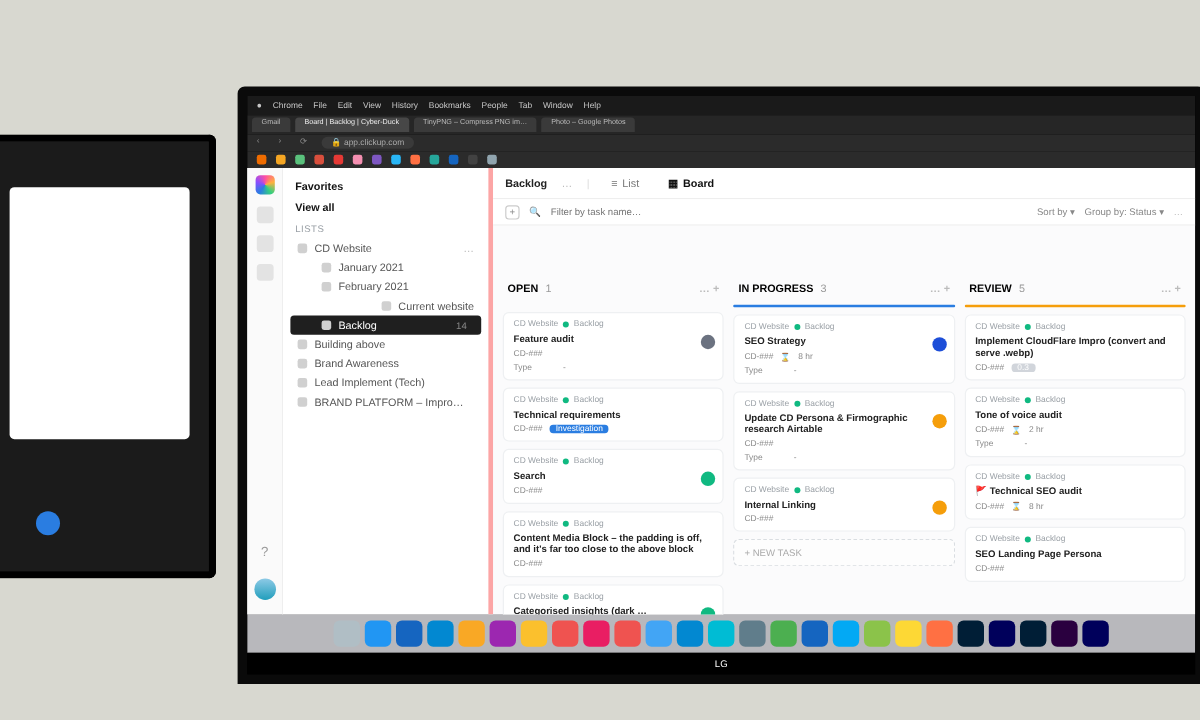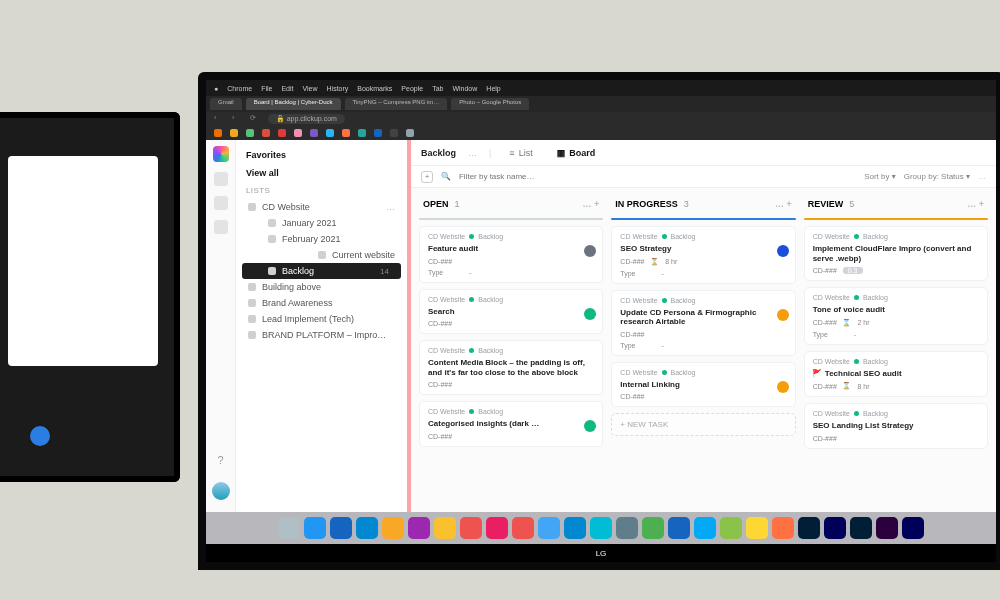--- a/index.html
+++ b/index.html
@@ -57,21 +57,21 @@
   .crumb { font-weight: 600; color: #222; }
   .viewbtn { display: flex; align-items: center; gap: 4px; padding: 2px 6px; border-radius: 3px; color: #777; }
   .viewbtn.active { color: #111; font-weight: 600; }
 
   .filterbar { height: 22px; background: #fff; border-bottom: 1px solid #eee; display: flex; align-items: center; padding: 0 10px; font-size: 8px; color: #888; gap: 8px; }
   .filterbar .plus { width: 12px; height: 12px; border: 1px solid #ccc; border-radius: 3px; display: flex; align-items: center; justify-content: center; }
   .filterbar .spacer { flex: 1; }
 
   .board { flex: 1; display: flex; gap: 8px; padding: 8px; overflow: hidden; }
   .col { flex: 1; min-width: 0; display: flex; flex-direction: column; gap: 6px; }
-  .colh { display: flex; align-items: center; gap: 6px; font-size: 9px; font-weight: 700; padding: 3px 4px; }
+  .colh { display: flex; align-items: center; gap: 6px; font-size: 9px; font-weight: 700; padding: 3px 4px; margin-top: 36px; }
   .colh .cnt { color: #999; font-weight: 400; }
   .colh .more { margin-left: auto; color: #bbb; }
   .bar { height: 2px; border-radius: 2px; }
   .card { background: #fff; border: 1px solid #eef0f2; border-radius: 5px; padding: 6px 8px; font-size: 8px; color: #333; display: flex; flex-direction: column; gap: 4px; }
   .card .top { color: #9aa0a6; font-size: 7px; display: flex; gap: 4px; align-items: center; }
   .dot { width: 5px; height: 5px; border-radius: 50%; }
   .card .title { font-weight: 600; color: #222; line-height: 1.2; }
   .card .row { display: flex; align-items: center; gap: 6px; color: #888; font-size: 7px; }
   .chip { padding: 0 5px; border-radius: 3px; font-size: 7px; }
   .card .av { position: absolute; right: 6px; top: 18px; width: 12px; height: 12px; border-radius: 50%; }
@@ -237,20 +237,32 @@
                   <span style="margin-left:20px">-</span>
                 </div>
                 <div class="av" style="background: rgb(107, 114, 128);"></div>
               </div>
               <div class="card">
                 <div class="top">
                   <span>CD Website</span> 
                   <span class="dot" style="background:#10b981"></span>
                   <span>Backlog</span>
                 </div>
+                <div class="title">Technical requirements</div>
+                <div class="row">
+                  <span>CD-###</span>
+                  <span class="chip" style="background: rgb(42, 125, 225); color: rgb(255, 255, 255);">Investigation</span>
+                </div>
+              </div>
+              <div class="card">
+                <div class="top">
+                  <span>CD Website</span> 
+                  <span class="dot" style="background:#10b981"></span>
+                  <span>Backlog</span>
+                </div>
                 <div class="title">Search</div>
                 <div class="row">
                   <span>CD-###</span>
                 </div>
                 <div class="av" style="background: rgb(16, 185, 129);"></div>
               </div>
               <div class="card">
                 <div class="top">
                   <span>CD Website</span> 
                   <span class="dot" style="background:#10b981"></span>
@@ -377,21 +389,21 @@
                   <span>⌛</span>
                   <span>8 hr</span>
                 </div>
               </div>
               <div class="card">
                 <div class="top">
                   <span>CD Website</span> 
                   <span class="dot" style="background:#10b981"></span>
                   <span>Backlog</span>
                 </div>
-                <div class="title">SEO Landing List Strategy</div>
+                <div class="title">SEO Landing Page Persona</div>
                 <div class="row">
                   <span>CD-###</span>
                 </div>
               </div>
             </div>
           </div>
       </div>
     </div>
 
     <div class="dock" id="dock">

